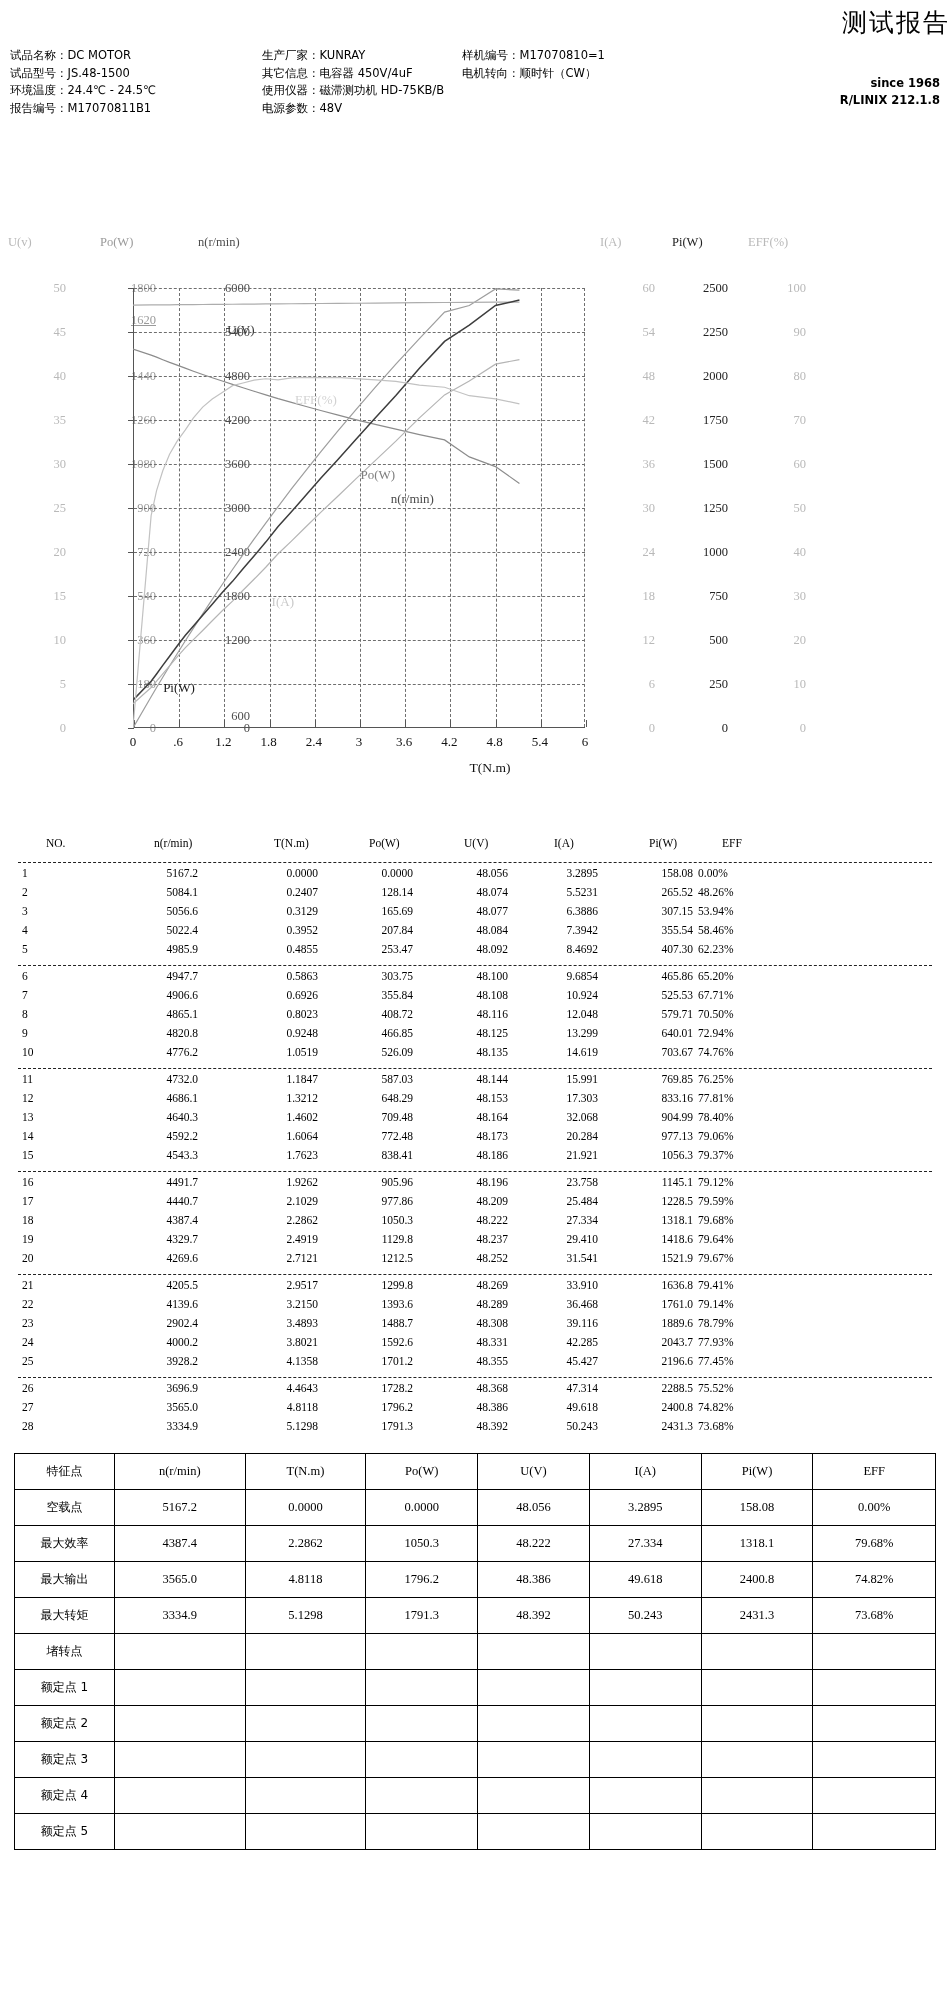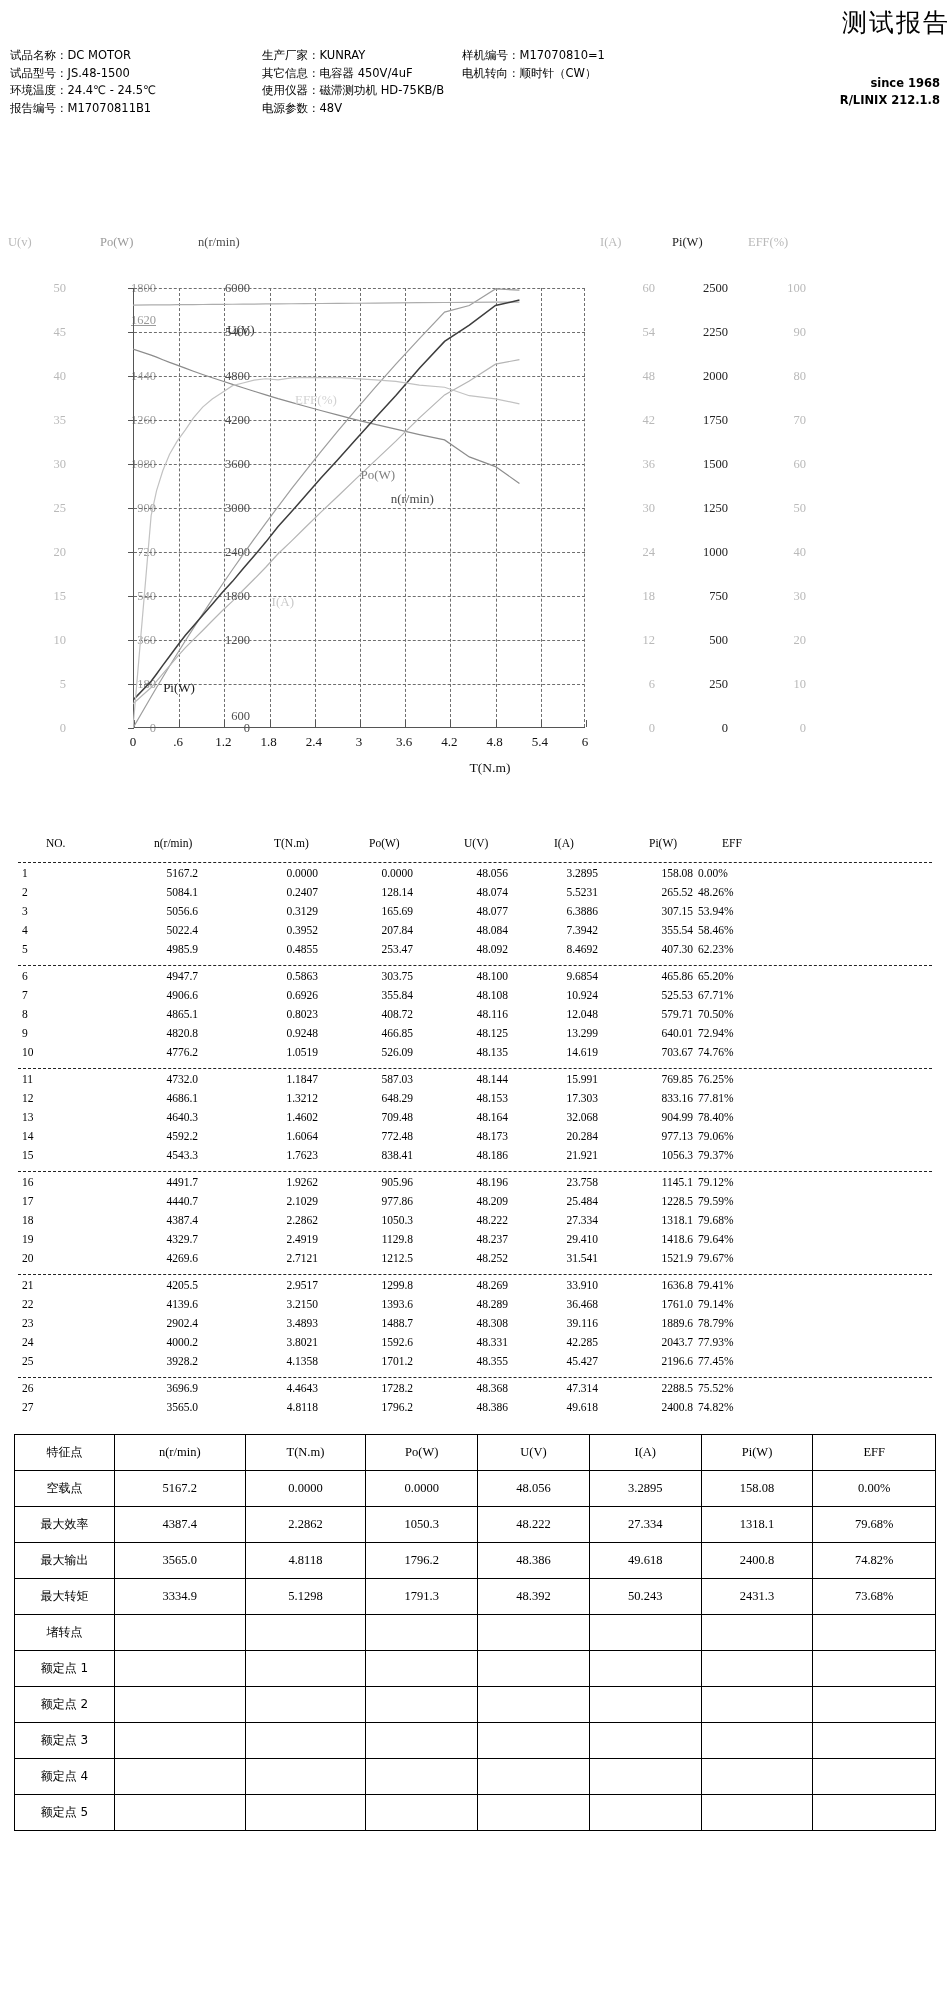--- a/index.html
+++ b/index.html
@@ -663,20 +663,30 @@
       <div class="drow">
         <span class="dc c-no">27</span>
         <span class="dc c-n">3565.0</span>
         <span class="dc c-t">4.8118</span>
         <span class="dc c-po">1796.2</span>
         <span class="dc c-u">48.386</span>
         <span class="dc c-i">49.618</span>
         <span class="dc c-pi">2400.8</span>
         <span class="dc c-eff">74.82%</span>
       </div>
+      <div class="drow">
+        <span class="dc c-no">28</span>
+        <span class="dc c-n">3334.9</span>
+        <span class="dc c-t">5.1298</span>
+        <span class="dc c-po">1791.3</span>
+        <span class="dc c-u">48.392</span>
+        <span class="dc c-i">50.243</span>
+        <span class="dc c-pi">2431.3</span>
+        <span class="dc c-eff">73.68%</span>
+      </div>
     </div>
 </div>
 
 <div id="summary-wrap">
   <table id="summary-table">
     <thead>
         <tr>
           <td class="col-label hdr">特征点</td>
           <td>n(r/min)</td>
           <td>T(N.m)</td>

